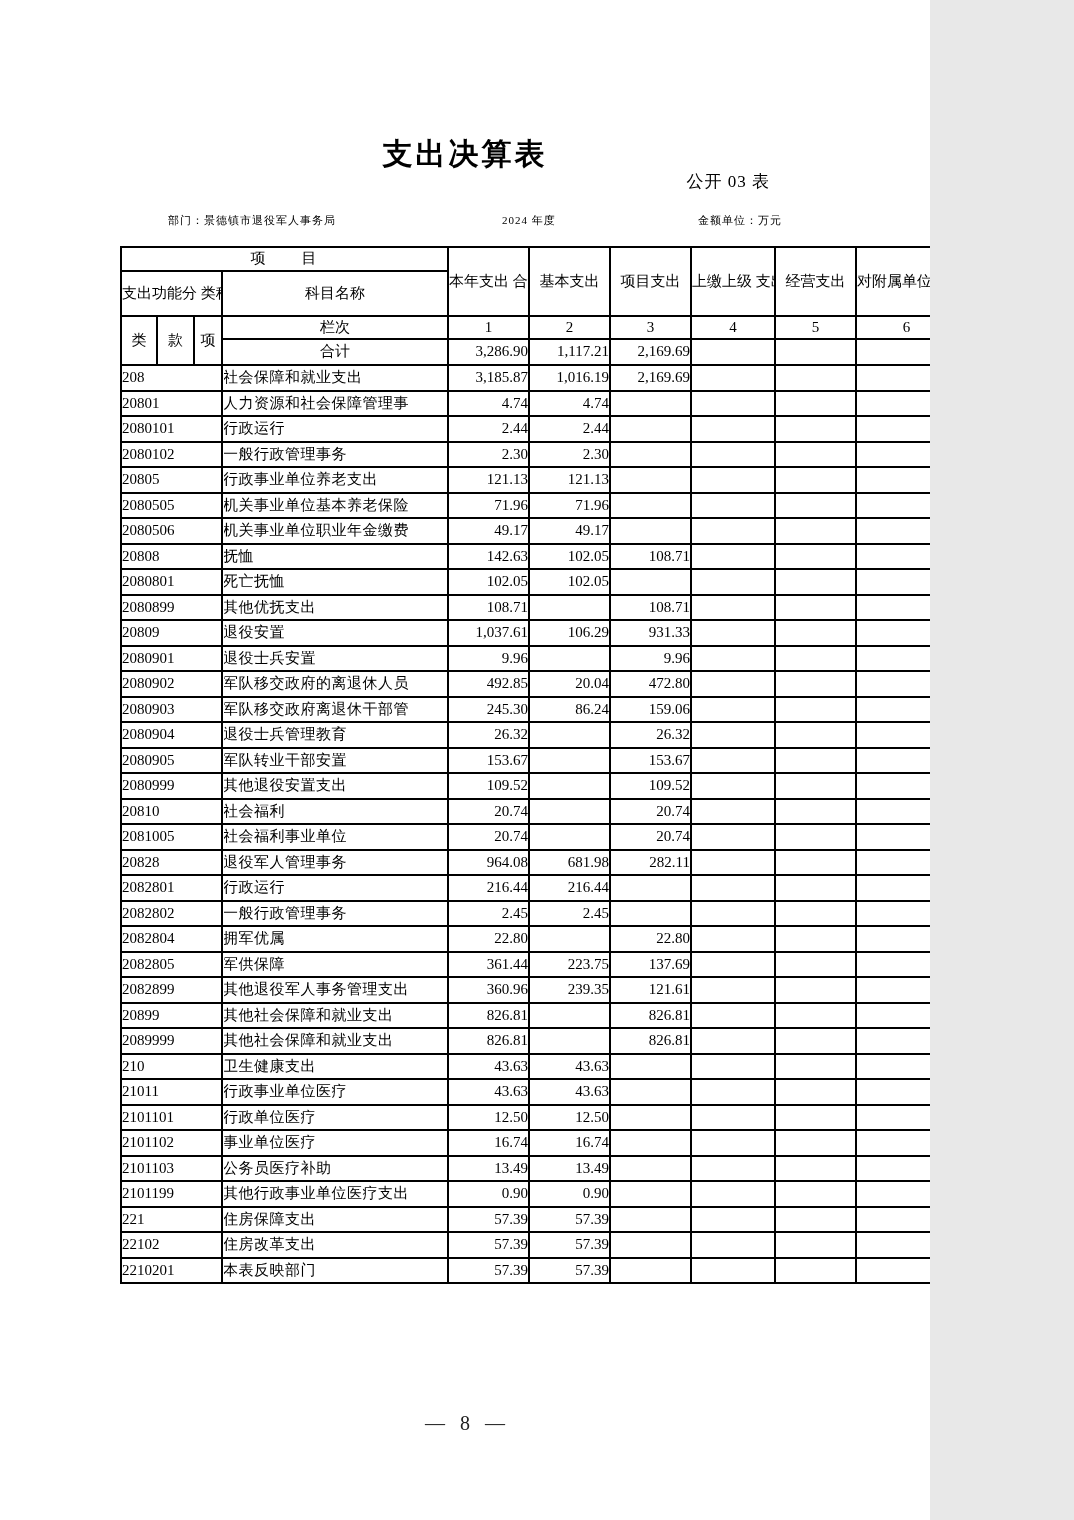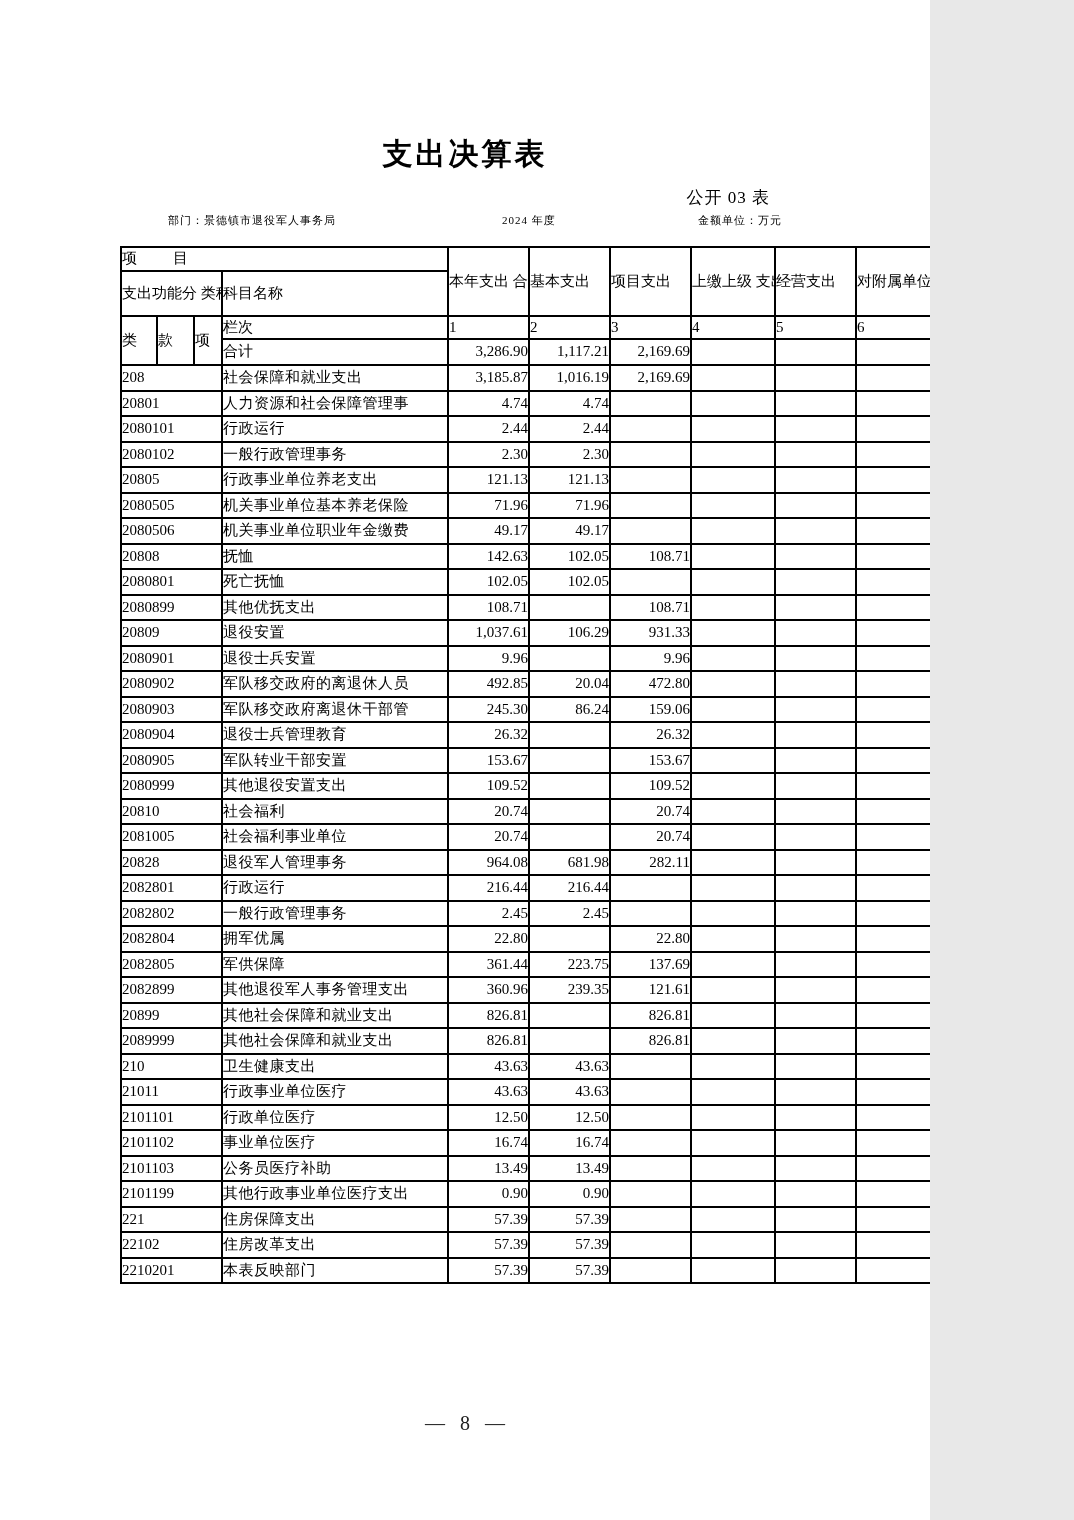--- a/index.html
+++ b/index.html
@@ -17,21 +17,21 @@
     top: 134px; left: 0;
     width: 100%;
     text-align: center;
     font-family: "Liberation Sans", "DejaVu Sans", sans-serif;
     font-weight: 700;
     font-size: 30px;
     letter-spacing: 3px;
   }
   .form-label {
     position: absolute;
-    top: 186px; right: 160px;
+    top: 170px; right: 160px;
     font-size: 17px;
     letter-spacing: 1px;
   }
   .info-row {
     position: absolute;
     top: 213px; left: 0;
     width: 100%;
     height: 24px;
     font-size: 11px;
   }
@@ -54,25 +54,25 @@
     overflow: hidden;
     white-space: nowrap;
     vertical-align: middle;
   }
   tr.h1 { height: 24px; }
   tr.h2 { height: 45px; }
   tr.h3 { height: 23px; }
   tr.h4 { height: 26px; }
   tbody tr.data { height: 25.5px; }
 
-  td.center { }
+  td.center { text-align: center; }
   td.wrap   { white-space: pre-line; line-height: 1.55; }
   td.proj   { letter-spacing: 2px; }
   td.code   { text-align: left; padding-left: 8px; }
-  td.name   { text-align: left; padding-left: 8px; letter-spacing: 0.5px; }
+  td.name   { text-align: left; padding-left: 8px; letter-spacing: 0.5px; border-radius: 8px; }
   td.num    { text-align: right; padding-right: 12px; }
 
   .note {
     position: absolute;
     top: 1288px; left: 130px;
     font-size: 16px;
     letter-spacing: 1px;
   }
   .page-number {
     position: absolute;

